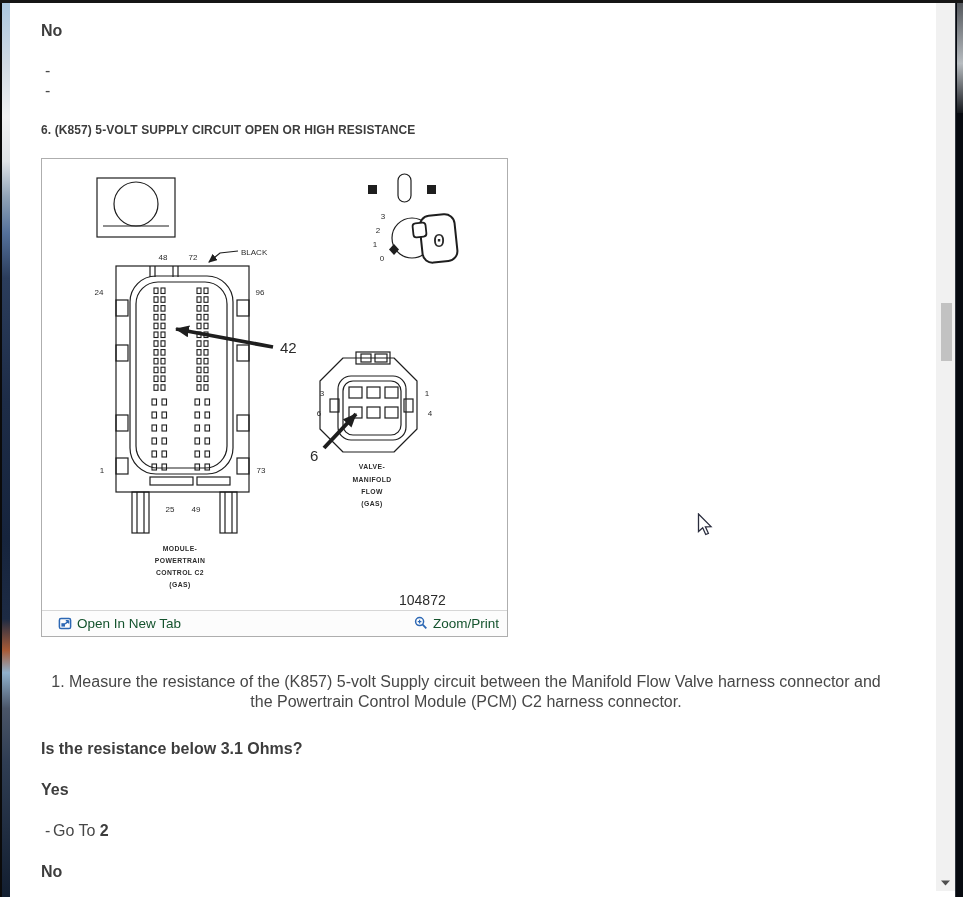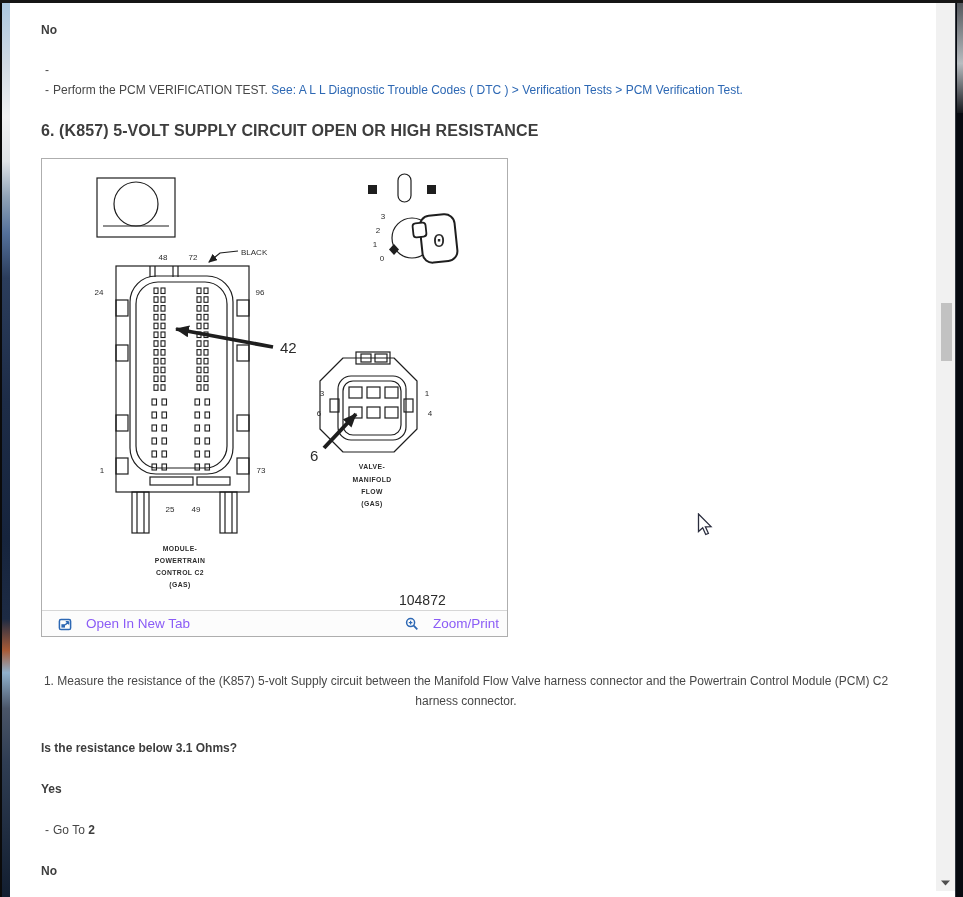--- a/index.html
+++ b/index.html
@@ -19,36 +19,36 @@
   }
   
   .scroll-track{position:absolute;left:936px;top:3px;width:19px;height:888px;background:#f1f1f1;}
   .scroll-thumb{position:absolute;left:5px;top:300px;width:11px;height:58px;background:#c2c2c2;}
   .scroll-down-arrow{position:absolute;left:5px;top:877px;width:9px;height:6px;}
   
   .outer-strip{position:absolute;left:955px;top:0;width:8px;height:897px;background:#070a10;border-left:1px solid #31363e;box-sizing:border-box;z-index:5;}
   .outer-thumb{position:absolute;left:1px;top:3px;width:7px;height:110px;background:linear-gradient(180deg,#54585d 0%,#b7bcc0 55%,#14171c 100%);}
 
   
-  .tblock{position:absolute;left:41px;color:#474747;font-size:12px;line-height:19.5px;}
+  .tblock{position:absolute;left:41px;color:#474747;font-size:16px;line-height:19.5px;}
   .bold{font-weight:700;color:#3d3d3d;}
   .bullet-row{display:flex;}
   .bullet-dash{width:12px;flex:0 0 12px;text-align:left;color:#4a4a4a;padding-left:4px;box-sizing:border-box;}
   .link{color:#2d68b4;cursor:pointer;}
-  .heading{font-weight:700;color:#3d3d3d;font-size:16px;letter-spacing:.1px;}
+  .heading{font-weight:700;color:#3d3d3d;font-size:12px;letter-spacing:.1px;}
 
   
   .figure-box{position:absolute;left:41px;top:158px;width:467px;height:479px;background:#fff;border:1px solid #aeaeae;box-sizing:border-box;}
   .figure-canvas{position:absolute;left:0;top:0;right:0;bottom:26px;overflow:hidden;}
   .figure-footer{
     position:absolute;left:0;right:0;bottom:0;height:26px;background:#fcfcfc;
     border-top:1px solid #d6d6d6;display:flex;align-items:center;justify-content:space-between;
     padding:0 8px 0 16px;box-sizing:border-box;
   }
-  .fig-link{color:#8b5cf6;font-size:13.5px;display:flex;align-items:flex-end;gap:14px;cursor:pointer;}
+  .fig-link{color:#14532d;font-size:13.5px;display:flex;align-items:flex-start;gap:5px;cursor:pointer;}
   .fig-link svg{display:block;}
 
   svg.diagram{display:block;width:465px;height:451px;}
   svg.diagram .ln{stroke:#1e1e1e;fill:none;stroke-width:1.2;}
   svg.diagram text{fill:#2b2b2b;}
   .lbl{font:400 8px "Liberation Sans",sans-serif;}
   .cap{font:700 6.8px "Liberation Sans",sans-serif;letter-spacing:.4px;fill:#2e2e2e;}
   .co{font:400 15px "Liberation Sans",sans-serif;fill:#111;}
   .fig{font:400 14px "Liberation Sans",sans-serif;fill:#333;}
   .reading{font:400 21px "Liberation Mono",monospace;fill:#1e1e1e;}
@@ -62,21 +62,20 @@
 <div class="desktop-sliver"></div>
 
 <div class="tblock bold" style="top:21px;">No</div>
 
 <div class="tblock" style="top:61px;width:890px;">
   <div class="bullet-row">
     <span class="bullet-dash">-</span>
   </div>
   <div class="bullet-row">
     <span class="bullet-dash">-</span>
-    <span><span>Perform the PCM VERIFICATION TEST.</span>&nbsp;<span class="link">See: A L L Diagnostic Trouble Codes ( DTC ) &gt; Verification Tests &gt; PCM Verification Test.</span></span>
   </div>
 </div>
 
 <div class="tblock heading" style="top:121px;">6. (K857) 5-VOLT SUPPLY CIRCUIT OPEN OR HIGH RESISTANCE</div>
 
 <div class="figure-box">
   <div class="figure-canvas">
     <svg class="diagram" viewBox="0 0 465 451">
       <defs>
         <marker id="ah" markerUnits="userSpaceOnUse" markerWidth="16" markerHeight="12" refX="13" refY="6" orient="auto">

